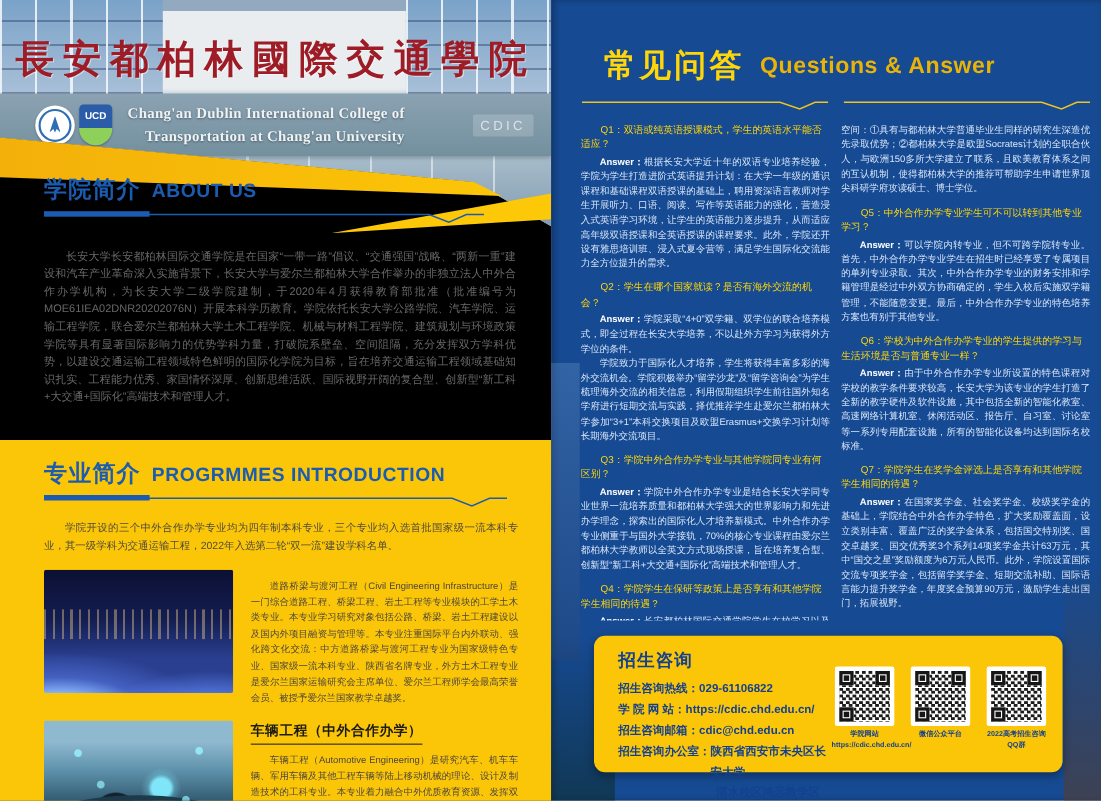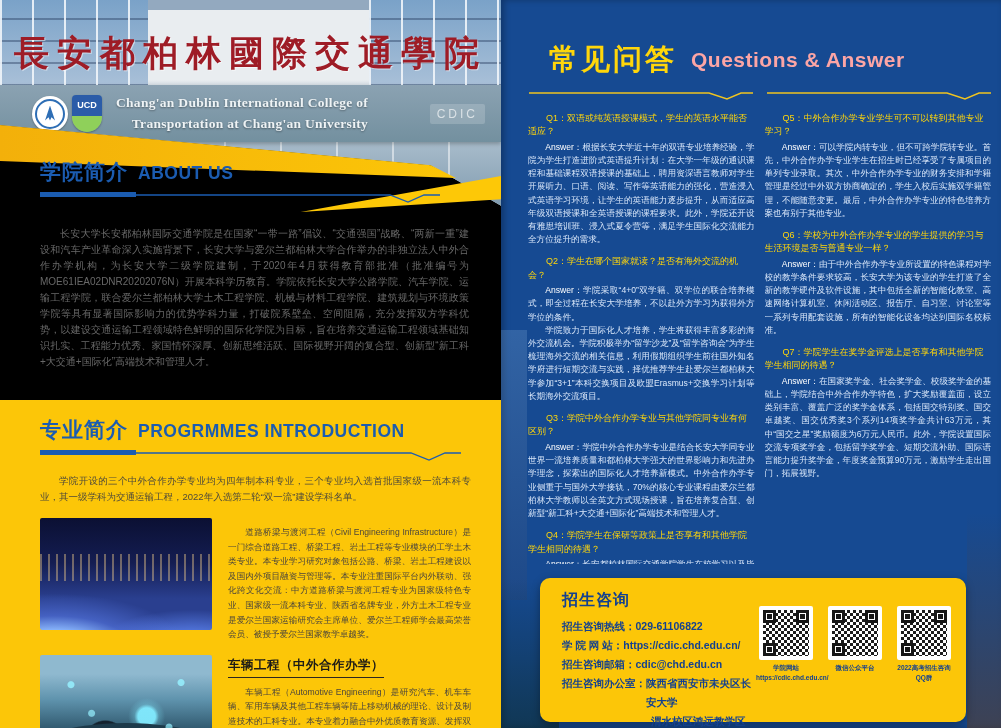--- a/index.html
+++ b/index.html
@@ -81,30 +81,30 @@
   .page-right{width:500px;height:728px;background:#164a92;position:relative;box-sizing:border-box;
     box-shadow:inset 3px 0 6px rgba(0,0,0,.28);}
   .ph-left{position:absolute;left:0;top:330px;width:26px;height:270px;
     background:linear-gradient(180deg,rgba(150,190,230,.22),rgba(40,70,120,.4));}
   .ph-bl{position:absolute;left:0;bottom:0;width:58px;height:150px;
     background:linear-gradient(180deg,rgba(30,60,100,0),rgba(12,40,34,.55));}
   .ph-br{position:absolute;right:0;bottom:0;width:34px;height:215px;
     background:linear-gradient(180deg,rgba(120,90,60,0),rgba(88,60,42,.6));}
   .qa-h{padding:40px 0 0 48px;display:flex;align-items:center;}
   .qa-h .zh{font-size:29px;font-weight:bold;color:#ffd60a;letter-spacing:3px;}
-  .qa-h .en{font-size:21px;font-weight:bold;color:#fca5a5;margin-left:14px;letter-spacing:.5px;}
+  .qa-h .en{font-size:21px;font-weight:bold;color:#eab308;margin-left:14px;letter-spacing:.5px;}
   .rules{display:flex;gap:14px;padding:10px 10px 0 28px;}
   .cols{display:flex;gap:10px;padding:10px 10px 0 27px;}
   .col{width:228px;height:452px;overflow:hidden;}
   .qa-item{margin-bottom:9px;}
   .q{margin:0 0 2px;font-size:9px;font-weight:normal;color:#ffd60a;line-height:13.4px;text-indent:2em;}
   .a{margin:0;font-size:8.6px;line-height:13.2px;color:#d9e7fa;text-align:justify;text-indent:2em;}
-  .a .alabel{color:#ffffff;font-weight:normal;font-style:normal;}
+  .a .alabel{color:#ffffff;font-weight:bold;font-style:normal;}
   .a.no-indent{text-indent:0;}
-  .adm-card{position:absolute;left:39px;top:578px;width:426px;height:144px;background:#fcc608;
+  .adm-card{position:absolute;left:39px;top:578px;width:426px;height:124px;background:#fcc608;
     border-radius:10px;box-shadow:0 3px 8px rgba(0,0,0,.35);display:flex;box-sizing:border-box;
     padding:12px 12px 8px 22px;justify-content:space-between;}
   .adm-info h3{margin:0 0 6px;font-size:16px;color:#14418f;letter-spacing:1px;}
   .adm-line{display:flex;font-size:10.5px;font-weight:bold;color:#14418f;line-height:19px;}
   .adm-line .lbl{white-space:pre;}
   .adm-line.cont .val{padding-left:89px;}
   .qr-row{display:flex;gap:9px;align-items:flex-start;margin-left:auto;padding-top:16px;}
   .qr-row figure{margin:0;width:60px;text-align:center;}
   .qr{width:54px;height:54px;margin:0 auto;background:#fff;border-radius:2px;position:relative;
     padding:4px;box-sizing:border-box;}
@@ -218,20 +218,23 @@
           <p class="q">Q3：学院中外合作办学专业与其他学院同专业有何区别？</p>
           <p class="a"><b class="alabel">Answer：</b><span>学院中外合作办学专业是结合长安大学同专业世界一流培养质量和都柏林大学强大的世界影响力和先进办学理念，探索出的国际化人才培养新模式。中外合作办学专业侧重于与国外大学接轨，70%的核心专业课程由爱尔兰都柏林大学教师以全英文方式现场授课，旨在培养复合型、创新型“新工科+大交通+国际化”高端技术和管理人才。</span></p>
         </div>
         <div class="qa-item">
           <p class="q">Q4：学院学生在保研等政策上是否享有和其他学院学生相同的待遇？</p>
           <p class="a"><b class="alabel">Answer：</b><span>长安都柏林国际交通学院学生在校学习以及毕业保研、考研、留学和就业时将获得与长安大学普通专业学生同等机会。并且学院学生吸收两校教育优势，具有更广阔的升学</span></p>
         </div>
       </div>
 
       <div class="col">
+        <div class="qa-item">
+          <p class="a no-indent"><span>空间：①具有与都柏林大学普通毕业生同样的研究生深造优先录取优势；②都柏林大学是欧盟Socrates计划的全职合伙人，与欧洲150多所大学建立了联系，且欧美教育体系之间的互认机制，使得都柏林大学的推荐可帮助学生申请世界顶尖科研学府攻读硕士、博士学位。</span></p>
+        </div>
         <div class="qa-item">
           <p class="q">Q5：中外合作办学专业学生可不可以转到其他专业学习？</p>
           <p class="a"><b class="alabel">Answer：</b><span>可以学院内转专业，但不可跨学院转专业。首先，中外合作办学专业学生在招生时已经享受了专属项目的单列专业录取。其次，中外合作办学专业的财务安排和学籍管理是经过中外双方协商确定的，学生入校后实施双学籍管理，不能随意变更。最后，中外合作办学专业的特色培养方案也有别于其他专业。</span></p>
         </div>
         <div class="qa-item">
           <p class="q">Q6：学校为中外合作办学专业的学生提供的学习与生活环境是否与普通专业一样？</p>
           <p class="a"><b class="alabel">Answer：</b><span>由于中外合作办学专业所设置的特色课程对学校的教学条件要求较高，长安大学为该专业的学生打造了全新的教学硬件及软件设施，其中包括全新的智能化教室、高速网络计算机室、休闲活动区、报告厅、自习室、讨论室等一系列专用配套设施，所有的智能化设备均达到国际名校标准。</span></p>
         </div>
         <div class="qa-item">
           <p class="q">Q7：学院学生在奖学金评选上是否享有和其他学院学生相同的待遇？</p>

